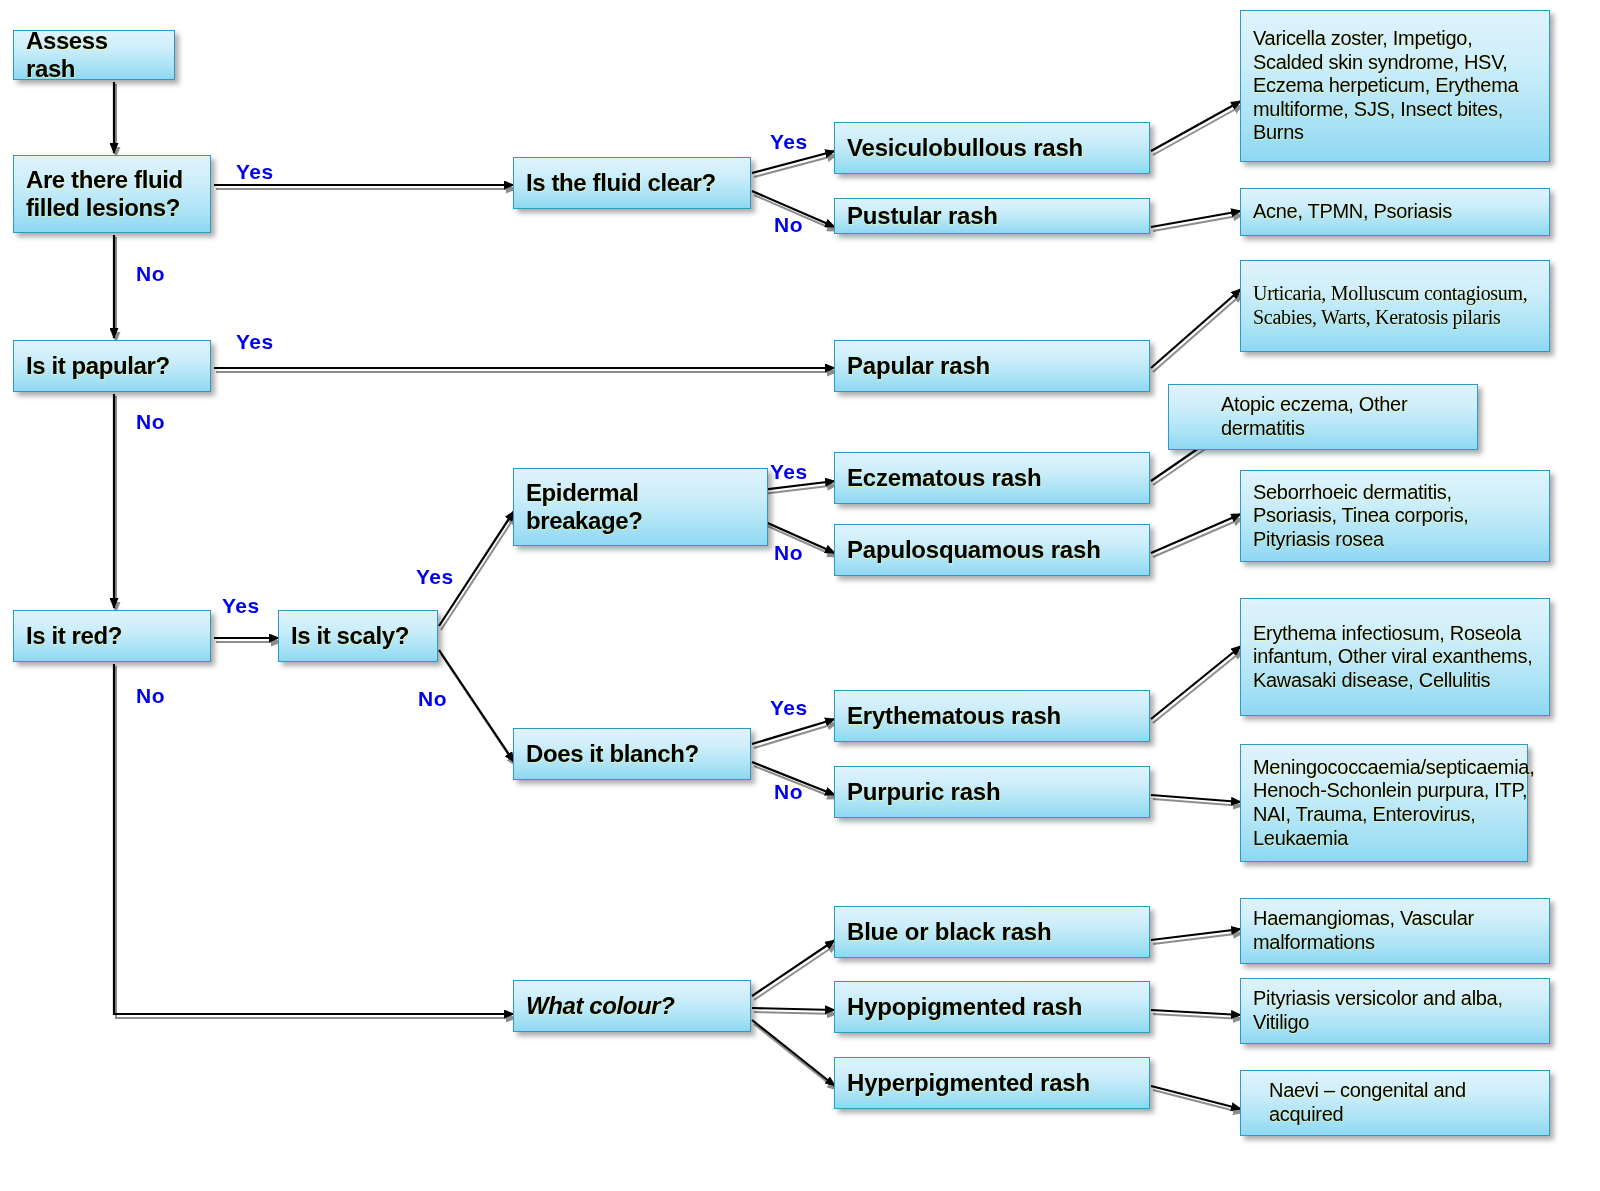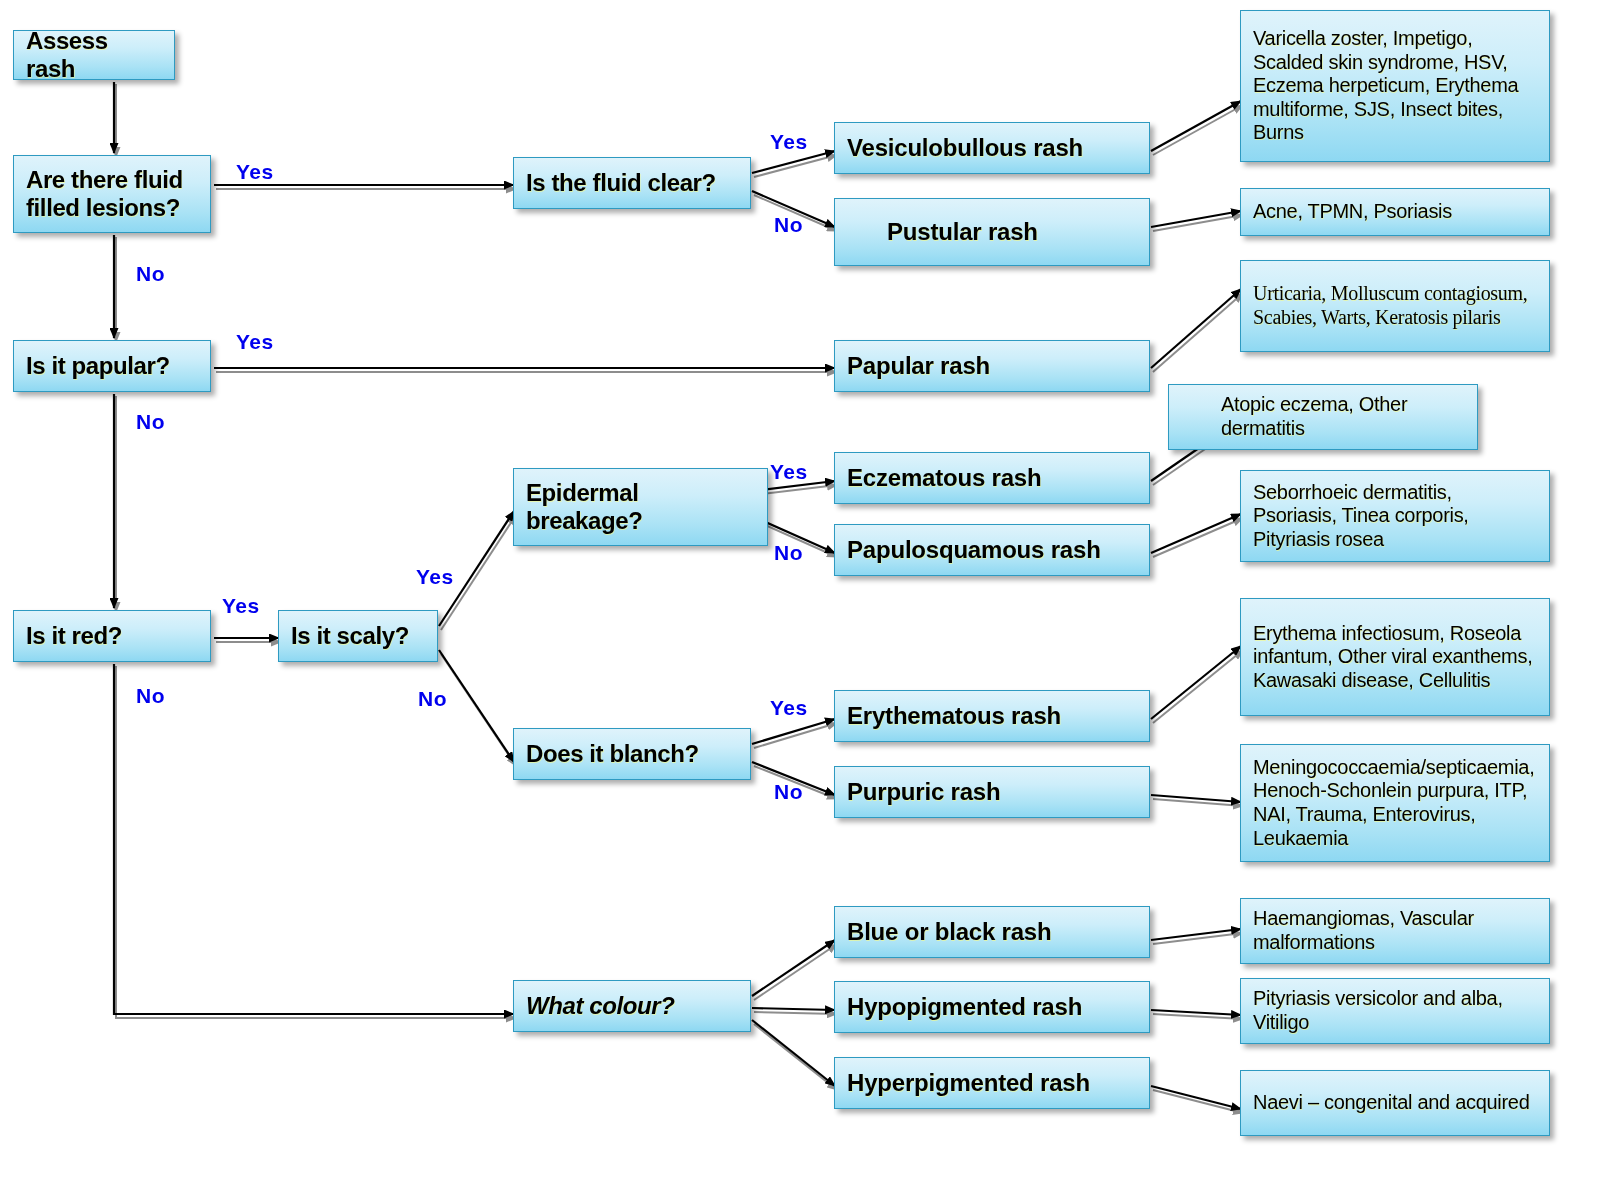--- a/index.html
+++ b/index.html
@@ -174,21 +174,21 @@
   <div class="node decision" style="left:513px;top:728px;width:238px;height:52px;">
     <span class="lbl">Does it blanch?</span>
   </div>
   <div class="node decision" style="left:513px;top:980px;width:238px;height:52px;font-style:italic;">
     <span class="lbl">What colour?</span>
   </div>
 
   <div class="node category" style="left:834px;top:122px;width:316px;height:52px;align-items:center;">
     <span class="lbl">Vesiculobullous  rash</span>
   </div>
-  <div class="node category" style="left:834px;top:198px;width:316px;height:68px;padding-left:40px;">
+  <div class="node category" style="left:834px;top:198px;width:316px;height:36px;">
     <span class="lbl">Pustular rash</span>
   </div>
   <div class="node category" style="left:834px;top:340px;width:316px;height:52px;">
     <span class="lbl">Papular rash</span>
   </div>
   <div class="node category" style="left:834px;top:452px;width:316px;height:52px;">
     <span class="lbl">Eczematous  rash</span>
   </div>
   <div class="node category" style="left:834px;top:524px;width:316px;height:52px;">
     <span class="lbl">Papulosquamous rash</span>
@@ -220,30 +220,30 @@
   </div>
   <div class="node diagnosis" style="left:1168px;top:384px;width:310px;height:66px;padding-left:40px;">
     <span class="lbl">Atopic eczema, Other dermatitis</span>
   </div>
   <div class="node diagnosis" style="left:1240px;top:470px;width:310px;height:92px;">
     <span class="lbl">Seborrhoeic dermatitis, Psoriasis, Tinea corporis, Pityriasis rosea</span>
   </div>
   <div class="node diagnosis" style="left:1240px;top:598px;width:310px;height:118px;">
     <span class="lbl">Erythema infectiosum, Roseola infantum, Other viral exanthems, Kawasaki disease, Cellulitis</span>
   </div>
-  <div class="node diagnosis" style="left:1240px;top:744px;width:310px;height:118px;">
+  <div class="node diagnosis" style="left:1240px;top:744px;width:288px;height:118px;">
     <span class="lbl">Meningococcaemia/septicaemia, Henoch-Schonlein purpura, ITP, NAI, Trauma, Enterovirus, Leukaemia</span>
   </div>
   <div class="node diagnosis" style="left:1240px;top:898px;width:310px;height:66px;">
     <span class="lbl">Haemangiomas, Vascular malformations</span>
   </div>
   <div class="node diagnosis" style="left:1240px;top:978px;width:310px;height:66px;">
     <span class="lbl">Pityriasis versicolor and alba, Vitiligo</span>
   </div>
-  <div class="node diagnosis" style="left:1240px;top:1070px;width:310px;height:66px;">
+  <div class="node diagnosis" style="left:1240px;top:1070px;width:310px;height:66px;padding-left:16px;">
     <span class="lbl">Naevi – congenital and acquired</span>
   </div>
 
   <span class="edge-label" style="left:236px;top:160px;">Yes</span>
   <span class="edge-label" style="left:136px;top:262px;">No</span>
   <span class="edge-label" style="left:236px;top:330px;">Yes</span>
   <span class="edge-label" style="left:136px;top:410px;">No</span>
   <span class="edge-label" style="left:222px;top:594px;">Yes</span>
   <span class="edge-label" style="left:136px;top:684px;">No</span>
   <span class="edge-label" style="left:416px;top:565px;">Yes</span>

